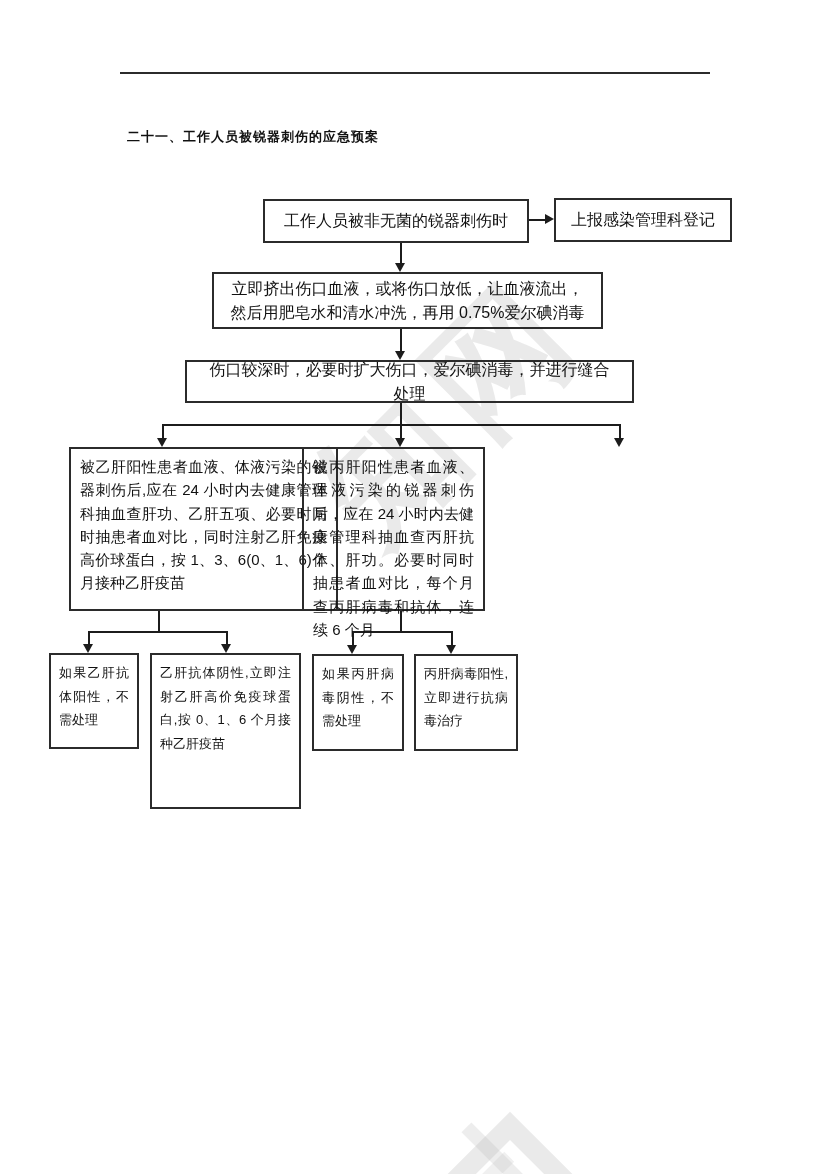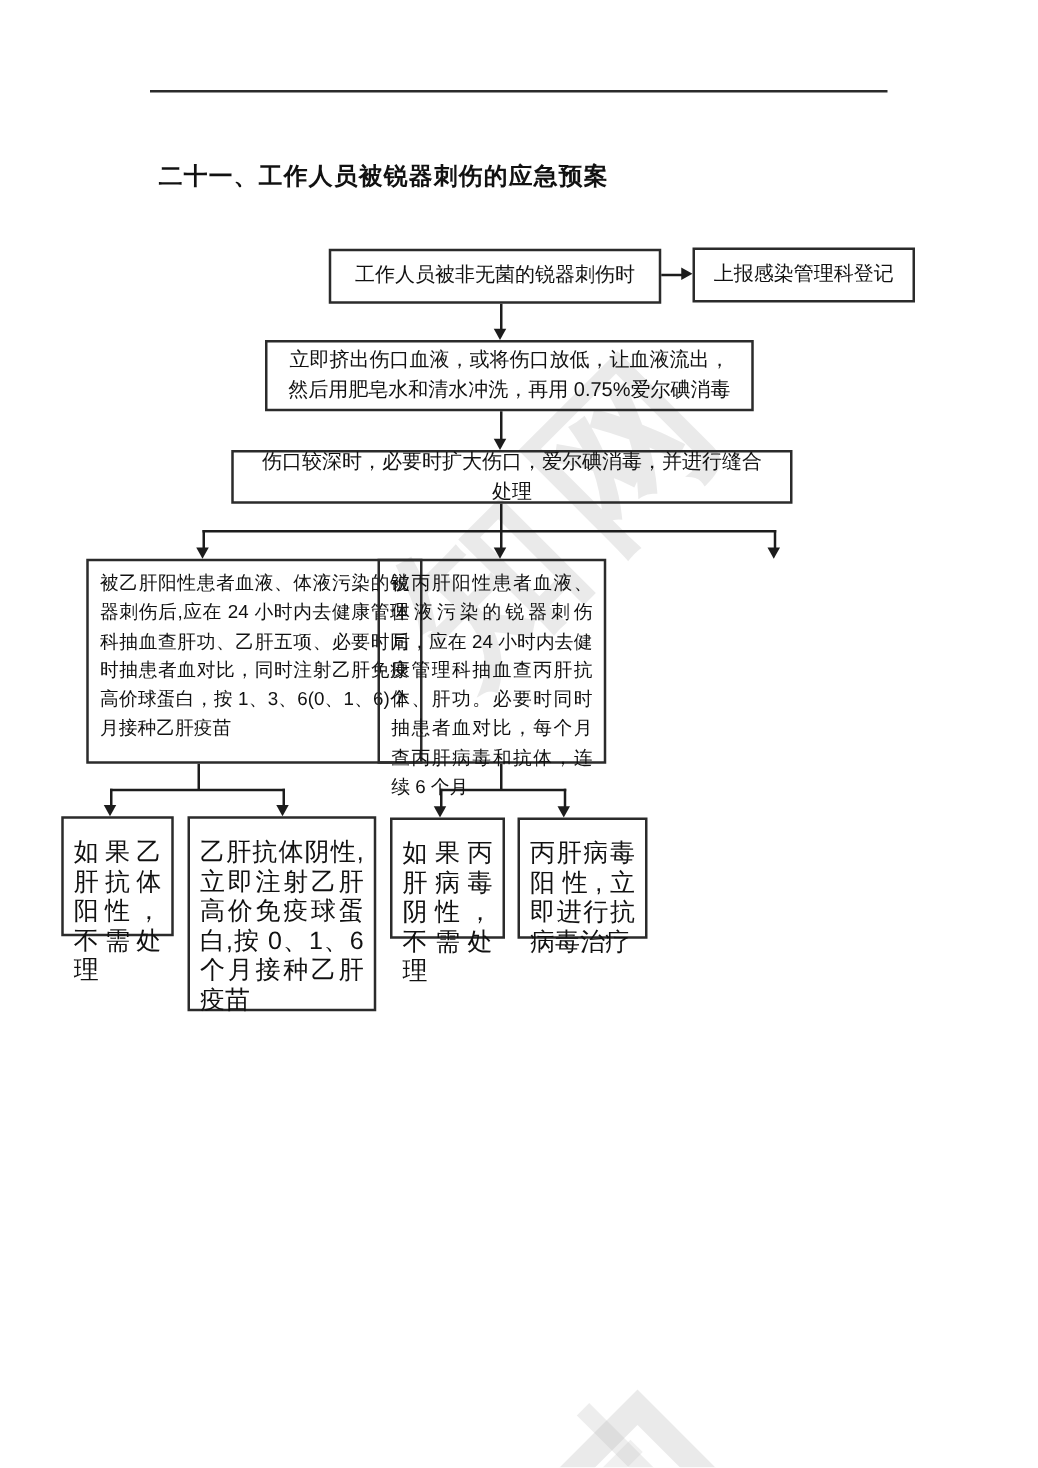--- a/index.html
+++ b/index.html
@@ -2,21 +2,21 @@
 <html><head>
 <meta charset="utf-8">
 <style>
   html,body { margin:0; padding:0; background:#ffffff; }
   .page {
     position:relative; width:830px; height:1174px; background:#ffffff;
     overflow:hidden; font-family:"Liberation Sans","DejaVu Sans",sans-serif;
     color:#111111;
   }
   .rule { position:absolute; background:#2b2b2b; }
-  .doc-title { position:absolute; left:127px; top:128px; font-size:19px; font-weight:bold; letter-spacing:1px; }
+  .doc-title { position:absolute; left:127px; top:128px; font-size:13px; font-weight:bold; letter-spacing:1px; }
 
   
   .wm-text {
     position:absolute; left:300px; top:320px; z-index:0;
     font-size:135px; font-weight:bold; white-space:nowrap;
     color:rgba(125,125,125,0.16); letter-spacing:16px;
     transform:rotate(-45deg); transform-origin:center;
   }
   .wm-diamond {
     position:absolute; left:415px; top:1151px; width:150px; height:150px;
@@ -37,21 +37,21 @@
     background:transparent; z-index:2;
   }
   .box.c {
     display:flex; align-items:center; justify-content:center;
     text-align:center; font-size:16px; line-height:24px; padding:2px 15px;
   }
   .box.p {
     font-size:15px; line-height:23.3px; padding:6px 9px; text-align:justify;
   }
   .box.s {
-    font-size:20px; line-height:23.5px; padding:16px 8px; text-align:justify;
+    font-size:13px; line-height:23.5px; padding:6px 8px; text-align:justify;
   }
 
   
   .vl, .hl { position:absolute; background:#1c1c1c; z-index:1; }
   .ad { position:absolute; width:0; height:0; z-index:1;
         border-left:5.5px solid transparent; border-right:5.5px solid transparent;
         border-top:9px solid #1c1c1c; }
   .ar { position:absolute; width:0; height:0; z-index:1;
         border-top:5.5px solid transparent; border-bottom:5.5px solid transparent;
         border-left:9px solid #1c1c1c; }

